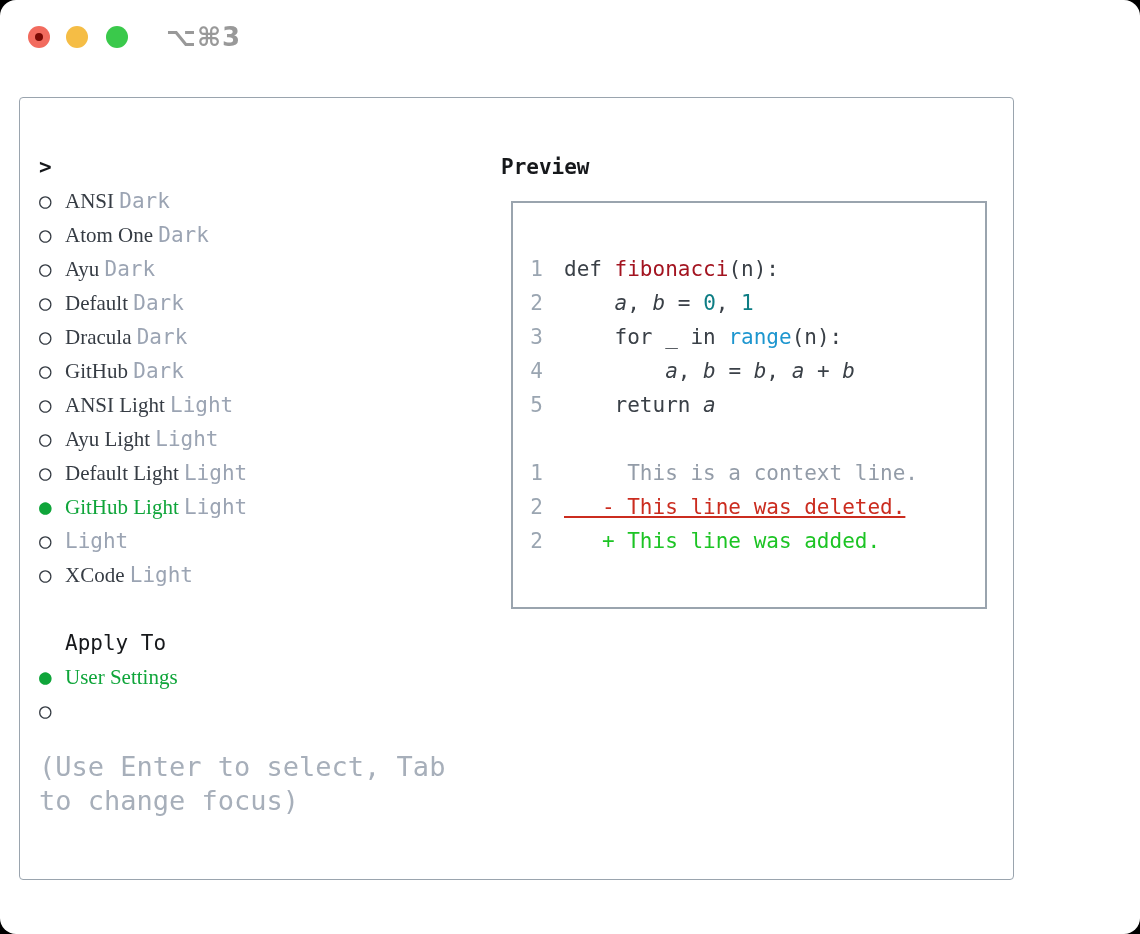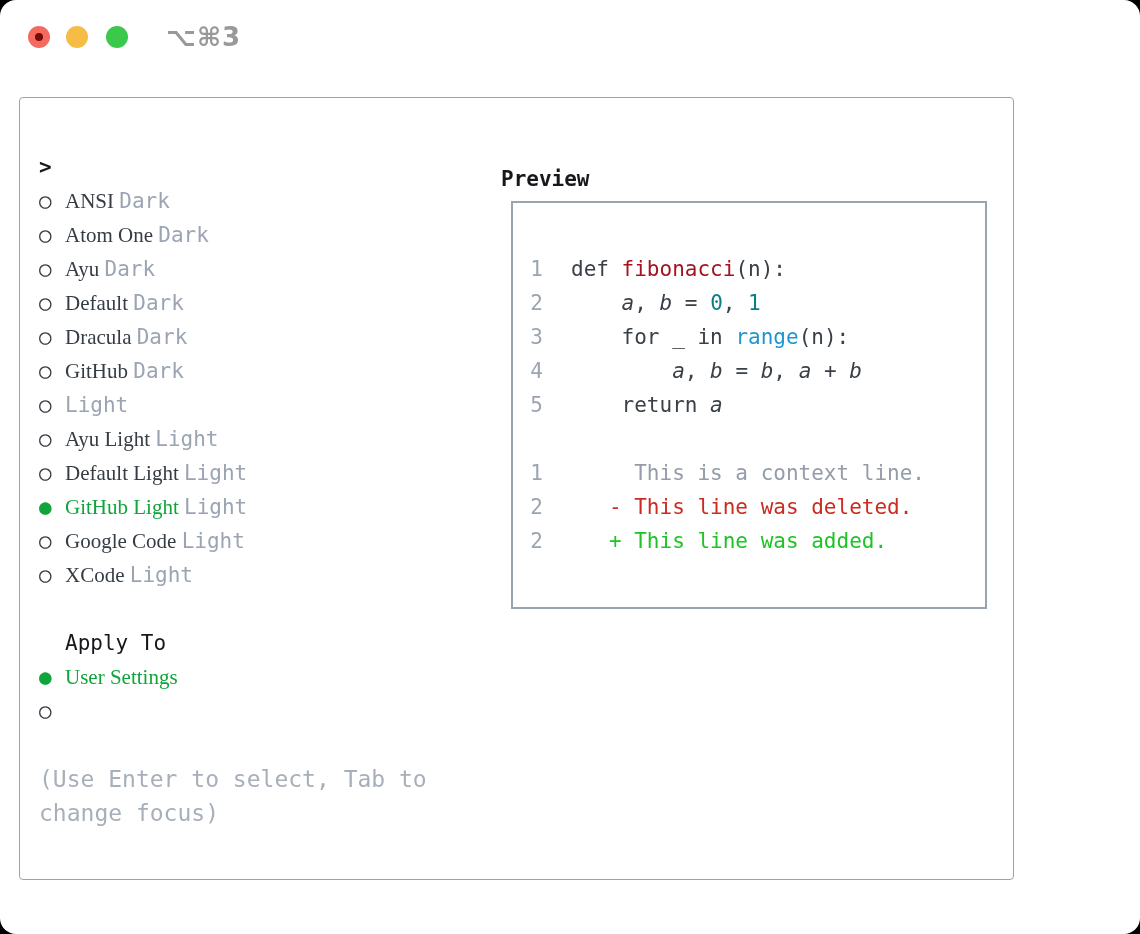--- a/index.html
+++ b/index.html
@@ -36,41 +36,41 @@
   .marker.sel{color:var(--selected_green);}
   .hdr{font-weight:700;color:var(--header_text);}
   .prompt{font-weight:700;color:var(--header_text);}
   .iname{color:var(--item_text);font-family:Liberation Serif, serif;}
   .iname.sel{color:var(--selected_green);}
   .itag{color:var(--item_tag);text-align:center;}
   .left-col{position:absolute;left:19px;top:52px;}
   .spacer{height:34px;}
   .apply-hdr .aname{color:var(--header_text);}
   .help{
-    margin-top:34px;width:430px;
-    font-size:23px;line-height:34px;color:var(--help_gray);
+    margin-top:22px;width:430px;
+    font-size:27px;line-height:34px;color:var(--help_gray);
   }
   
-  .preview-title{position:absolute;left:481px;top:64px;text-align:center;}
+  .preview-title{position:absolute;left:481px;top:52px;text-align:center;}
   .preview-box{
     position:absolute;left:491px;top:103px;width:476px;height:408px;
     border:2px solid var(--panel_border);box-sizing:border-box;
     padding:49px 0 0 17px;overflow:hidden;
   }
   .cline{display:flex;height:34px;line-height:34px;font-size:21px;white-space:pre;}
   .ln{width:13px;flex:0 0 13px;text-align:right;color:var(--lineno);}
-  .src{margin-left:28px;white-space:pre;}
+  .src{margin-left:21px;white-space:pre;}
   .tk-code{color:var(--code_text);}
   .tk-keyword{color:var(--code_keyword);}
   .tk-function{color:var(--code_function);}
   .tk-number{color:var(--code_number);}
   .tk-builtin{color:var(--code_builtin);}
   .tk-variable{color:var(--code_text);font-style:italic;}
   .tk-context{color:var(--diff_context);}
-  .tk-deleted{color:var(--diff_deleted);}
+  .tk-deleted{color:var(--diff_deleted);text-decoration:underline;}
   .tk-added{color:var(--diff_added);text-align:right;}
 </style>
 </head>
 <body>
 
 <div class="window">
 
   <div class="titlebar">
     <span class="tl red">
         <span class="tl-dot"></span>
@@ -87,25 +87,25 @@
         <span class="marker prompt">&gt;</span>
       </div>
 
       <div id="theme-items">
           <div class="row"><span class="marker">○</span><span class="iname">ANSI </span><span class="itag">Dark</span></div>
           <div class="row"><span class="marker">○</span><span class="iname">Atom One </span><span class="itag">Dark</span></div>
           <div class="row"><span class="marker">○</span><span class="iname">Ayu </span><span class="itag">Dark</span></div>
           <div class="row"><span class="marker">○</span><span class="iname">Default </span><span class="itag">Dark</span></div>
           <div class="row"><span class="marker">○</span><span class="iname">Dracula </span><span class="itag">Dark</span></div>
           <div class="row"><span class="marker">○</span><span class="iname">GitHub </span><span class="itag">Dark</span></div>
-          <div class="row"><span class="marker">○</span><span class="itag">Light</span></div>
+          <div class="row"><span class="marker">○</span><span class="iname">ANSI Light </span><span class="itag">Light</span></div>
           <div class="row"><span class="marker">○</span><span class="iname">Ayu Light </span><span class="itag">Light</span></div>
           <div class="row"><span class="marker">○</span><span class="iname">Default Light </span><span class="itag">Light</span></div>
           <div class="row"><span class="marker sel">●</span><span class="iname sel">GitHub Light </span><span class="itag">Light</span></div>
-          <div class="row"><span class="marker">○</span><span class="iname">Google Code </span><span class="itag">Light</span></div>
+          <div class="row"><span class="marker">○</span><span class="itag">Light</span></div>
           <div class="row"><span class="marker">○</span><span class="iname">XCode </span><span class="itag">Light</span></div>
         </div>
 
       <div class="spacer"></div>
 
       <div class="row apply-hdr">
         <span class="marker"></span>
         <span class="aname">Apply To</span>
       </div>
 

